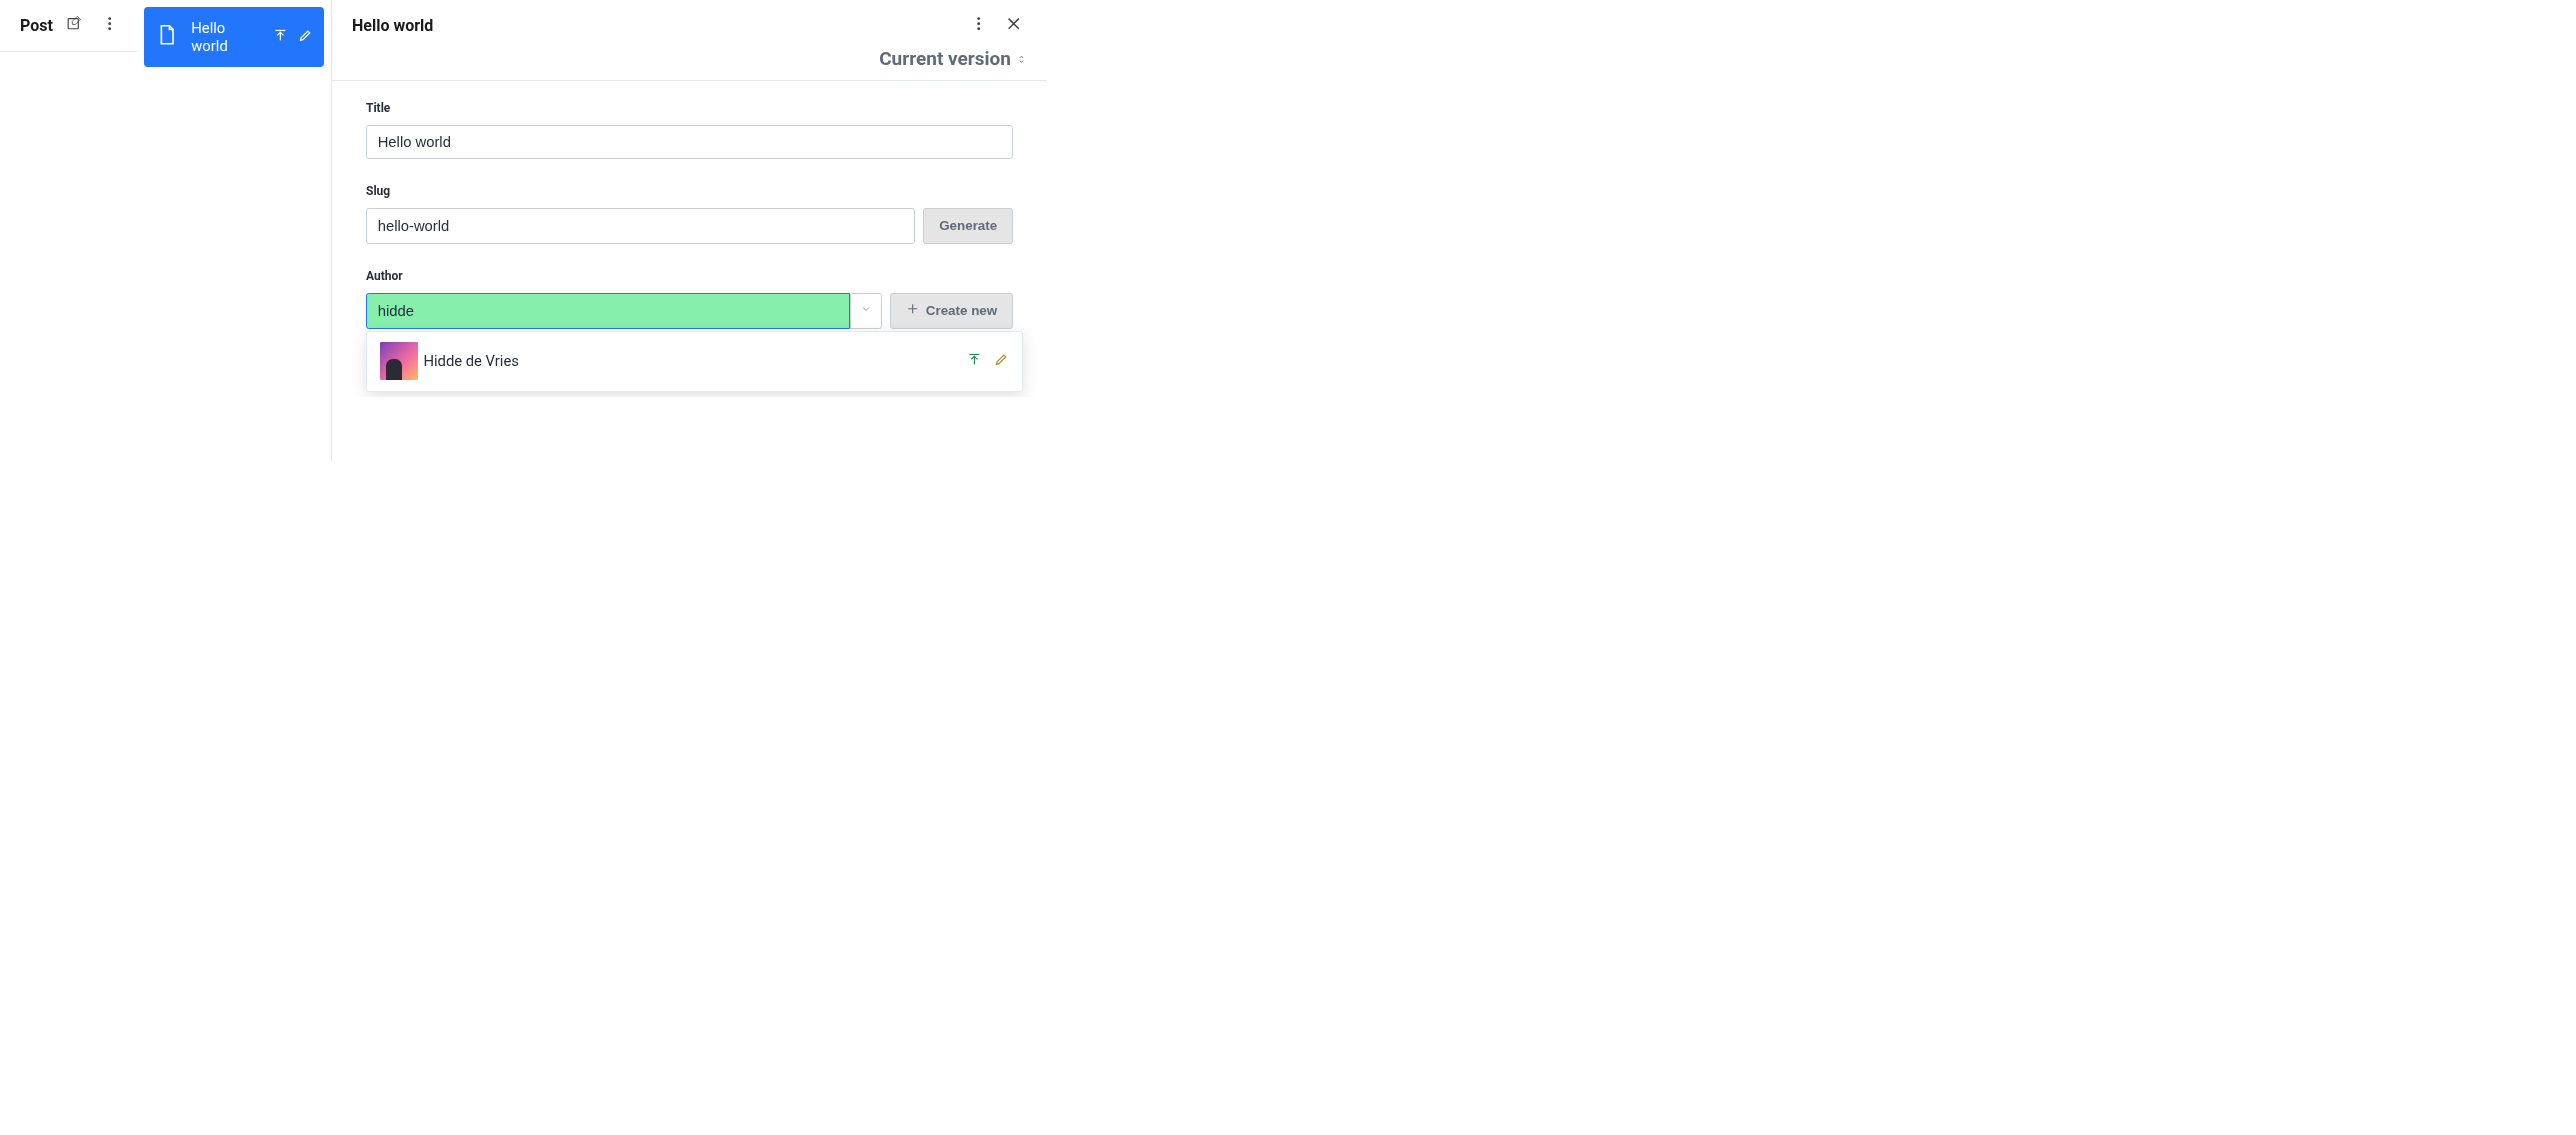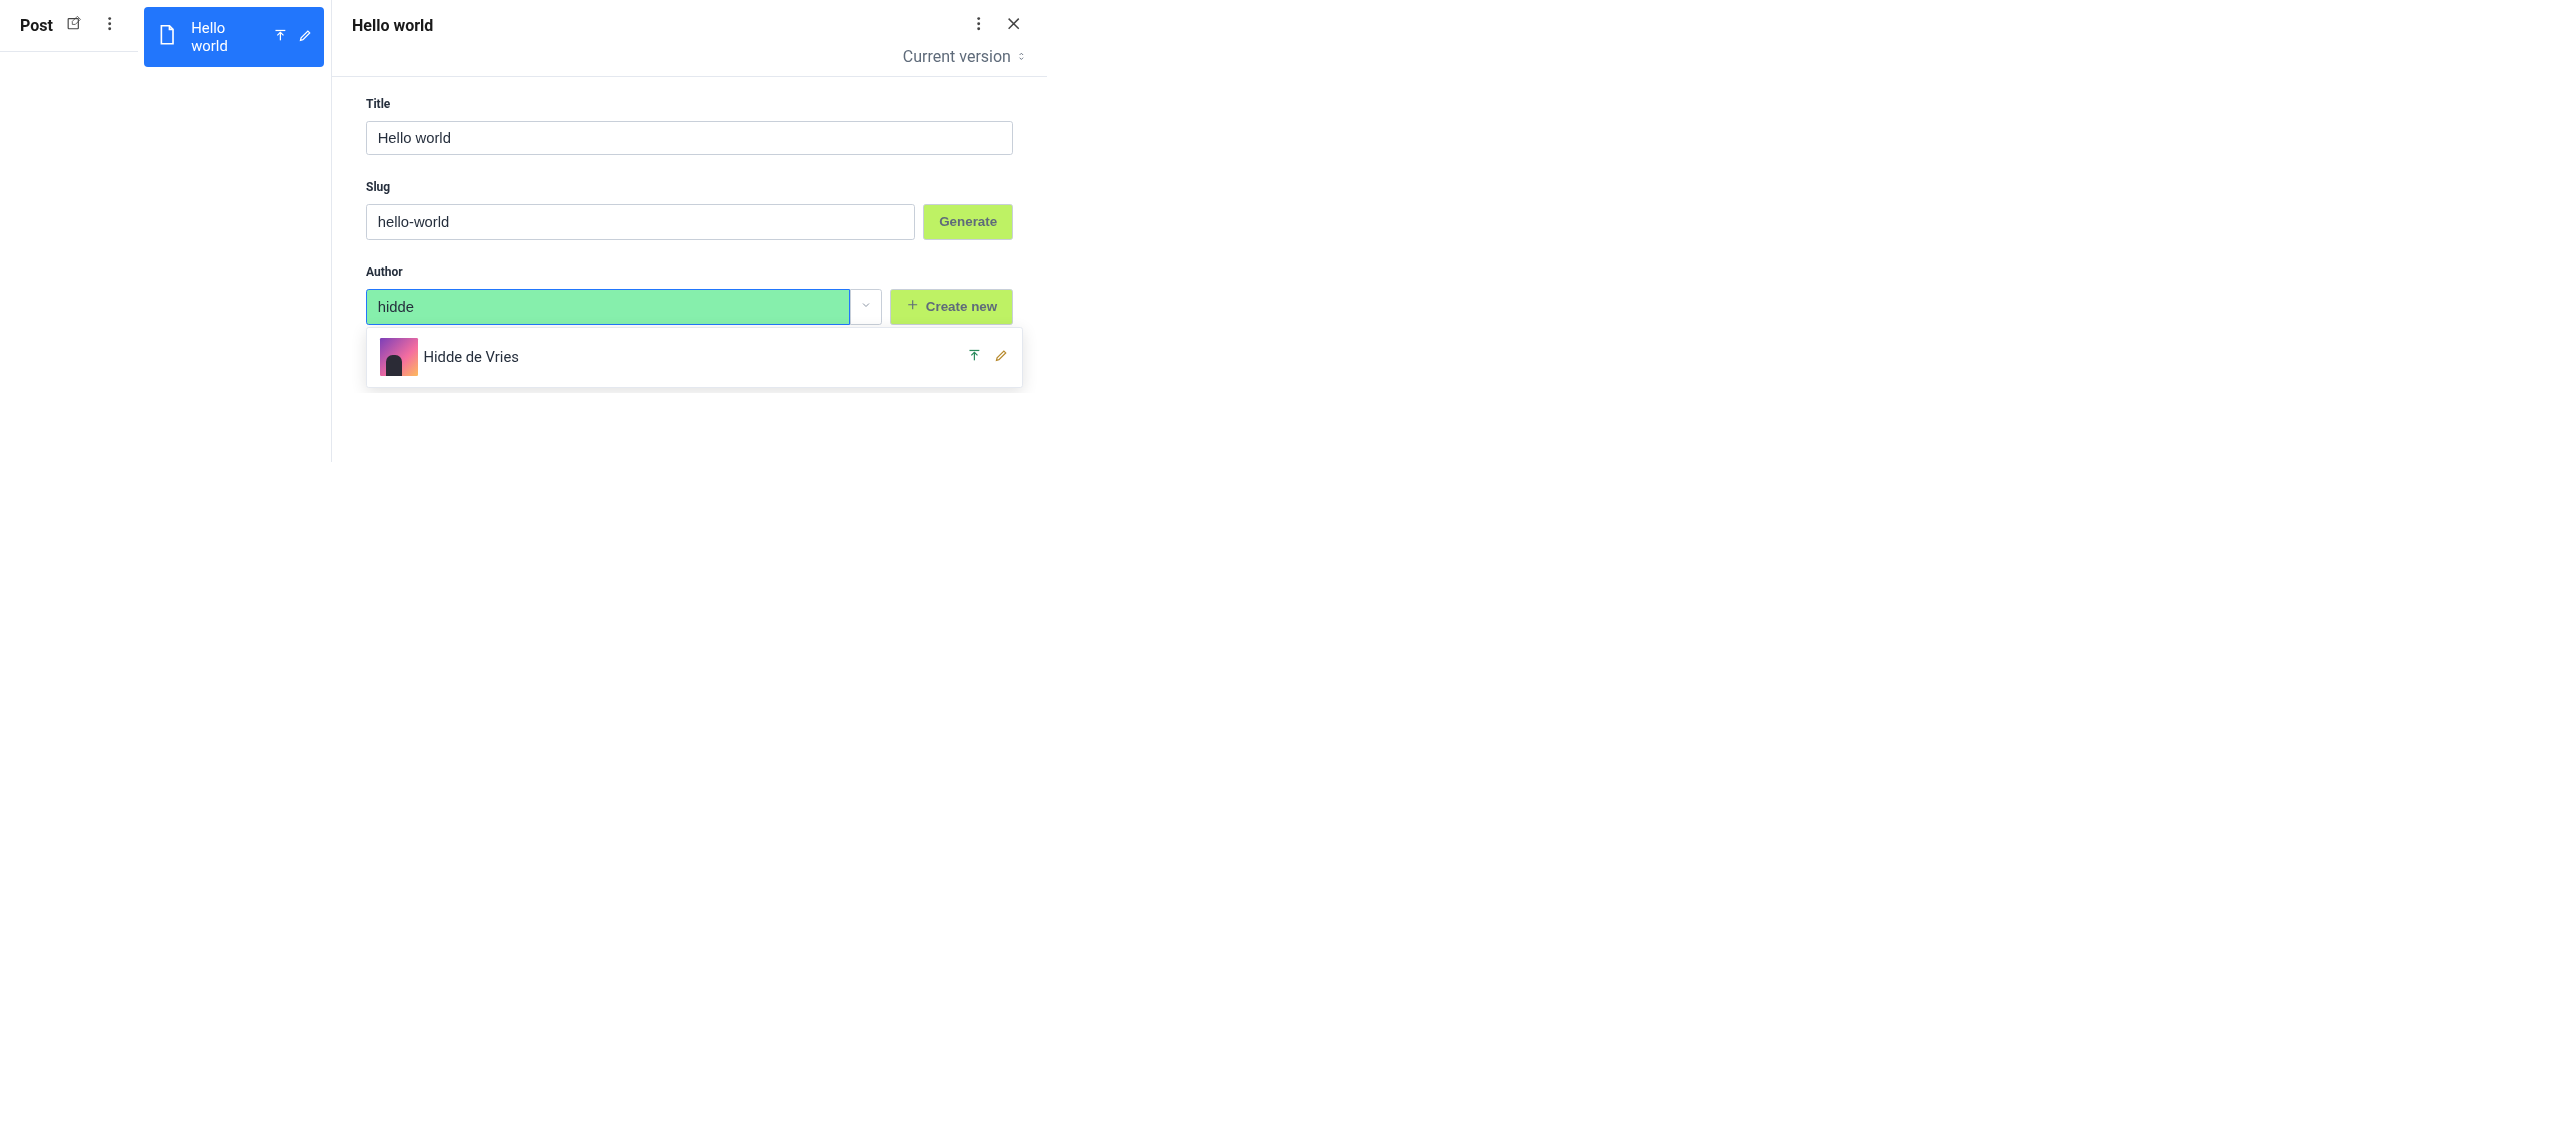--- a/index.html
+++ b/index.html
@@ -95,22 +95,22 @@
   }
 
   .version-bar {
     display: flex;
     justify-content: flex-end;
     align-items: center;
     padding: 2.7px 20px 10.7px 20px;
     border-bottom: 0.7px solid #e4e8ef;
     gap: 5.4px;
     color: #5f6b7a;
-    font-weight: 400;
-    font-size: 16px;
+    font-weight: 700;
+    font-size: 19px;
   }
   .version-bar svg { width: 10.7px; height: 10.7px; stroke: #5f6b7a; }
 
   .form {
     padding: 20px 34px;
     display: flex;
     flex-direction: column;
     gap: 25.5px;
     overflow: hidden;
     position: relative;
@@ -127,21 +127,21 @@
     border: 0.7px solid #c8cfd9;
     border-radius: 2.7px;
     font-size: 14.8px;
     padding: 8px 10.7px;
     height: 36px;
     color: #262f3d;
     background: #fff;
   }
   .btn {
     border: 0.7px solid #c8cfd9;
-    background: #bef264;
+    background: #e5e5e5;
     border-radius: 2.7px;
     padding: 0 14.8px;
     font-size: 13.4px;
     font-weight: 600;
     color: #5f6b7a;
     cursor: pointer;
     display: flex;
     align-items: center;
     gap: 6.7px;
     height: 36px;

